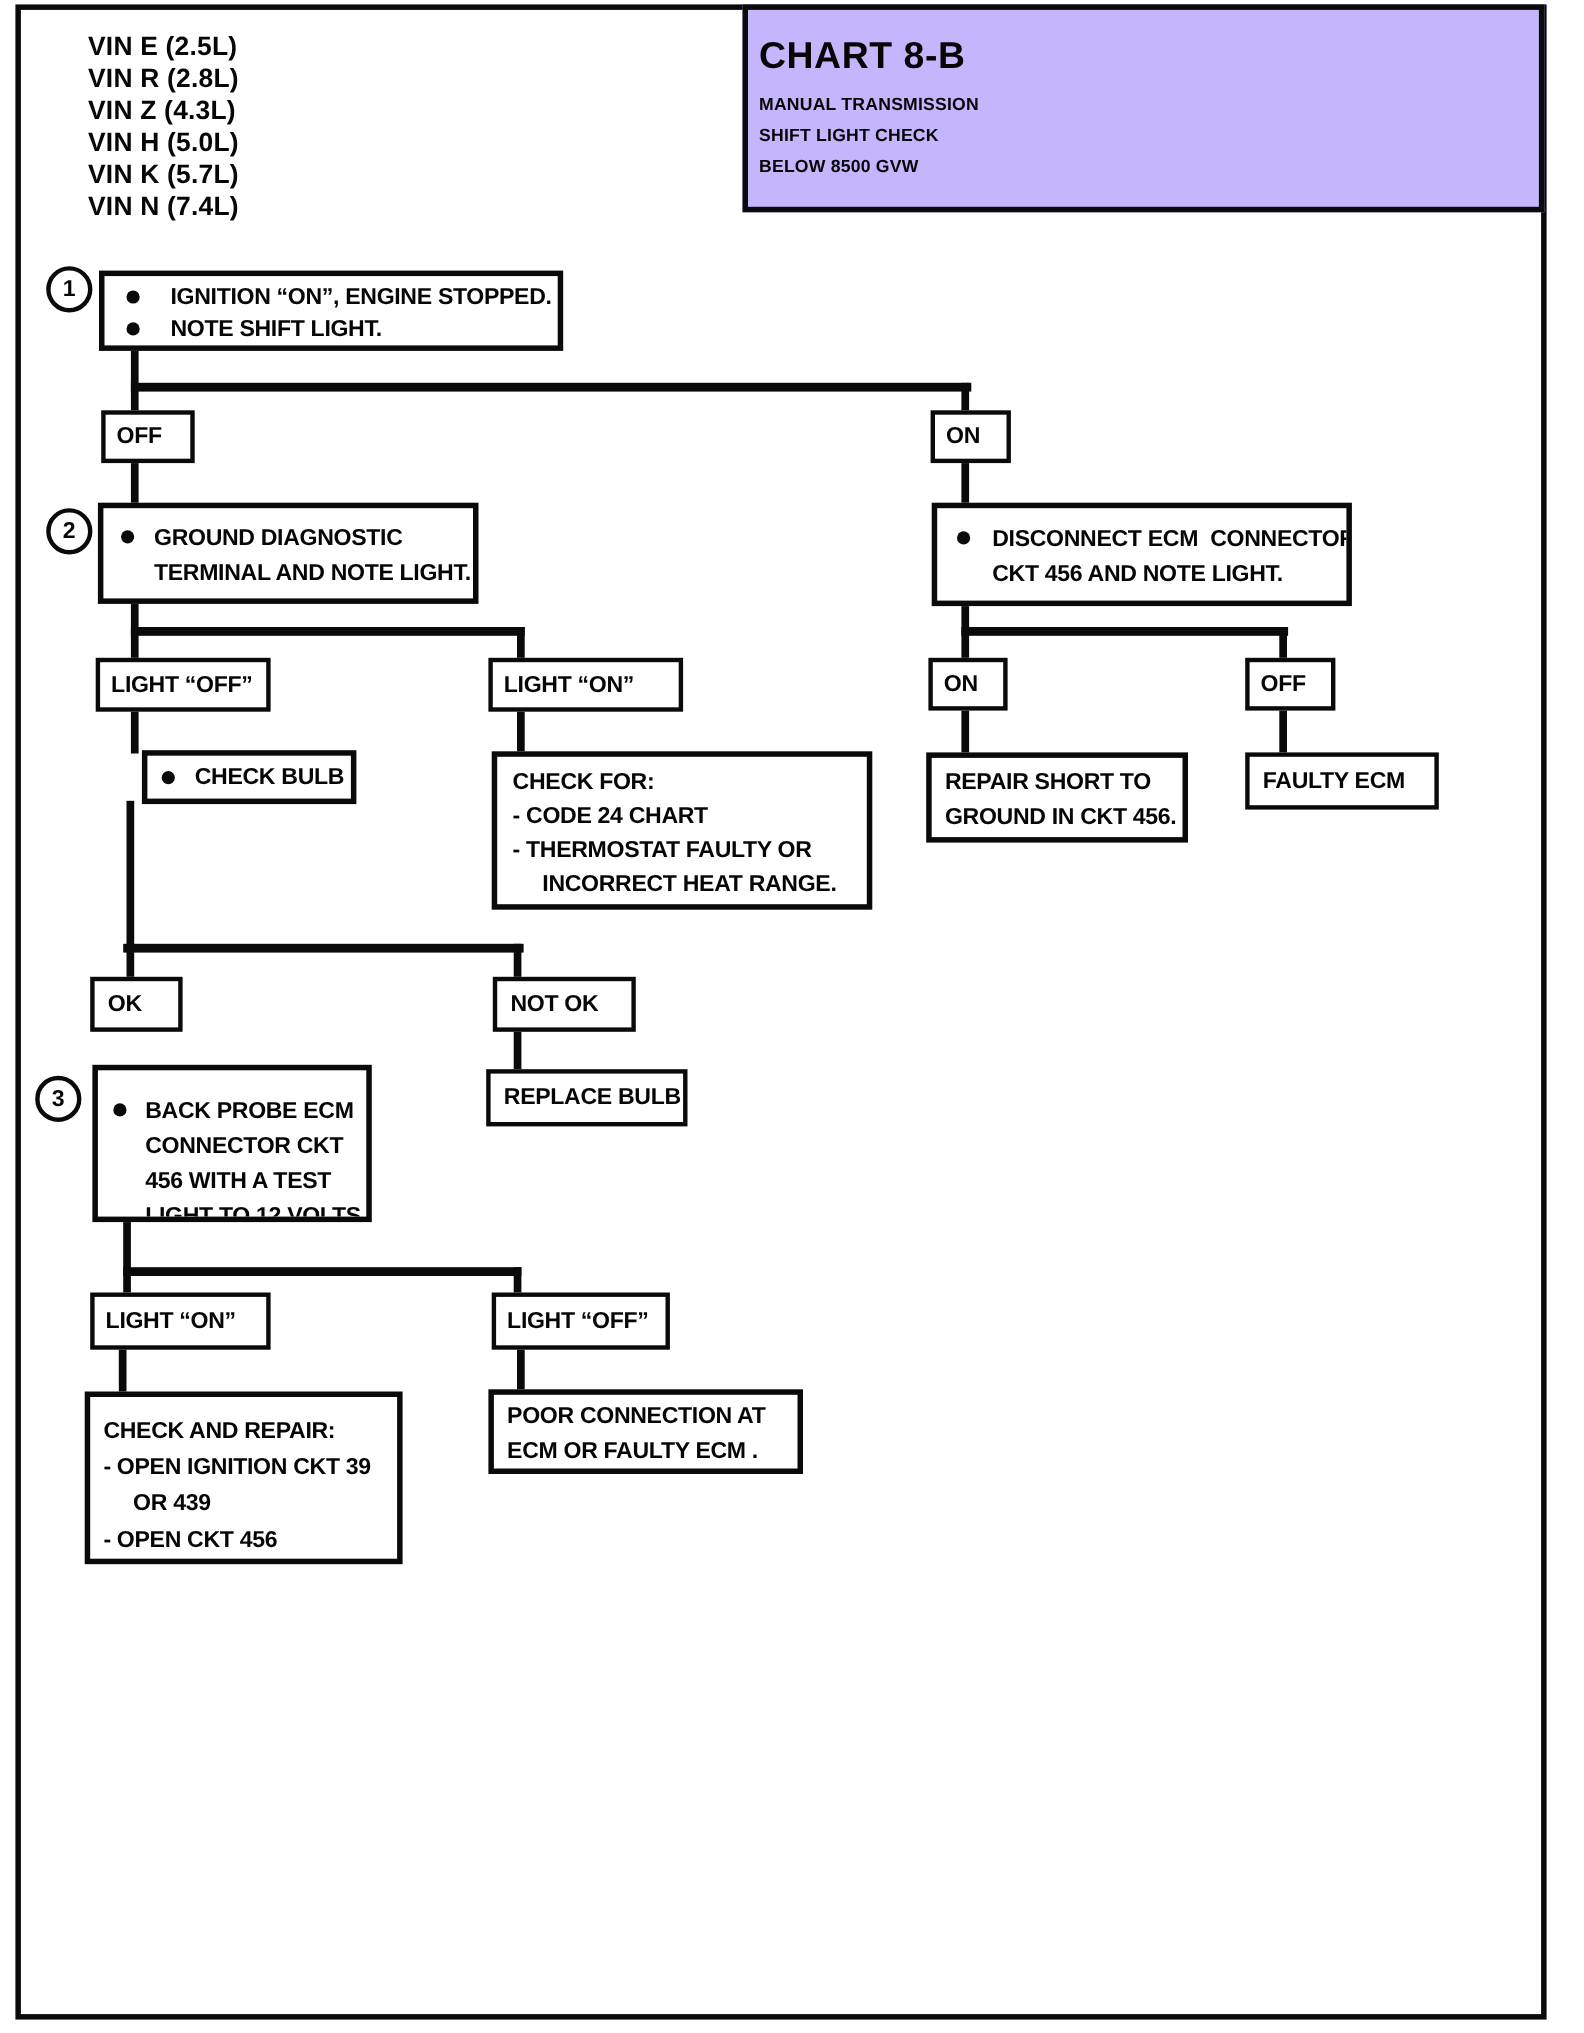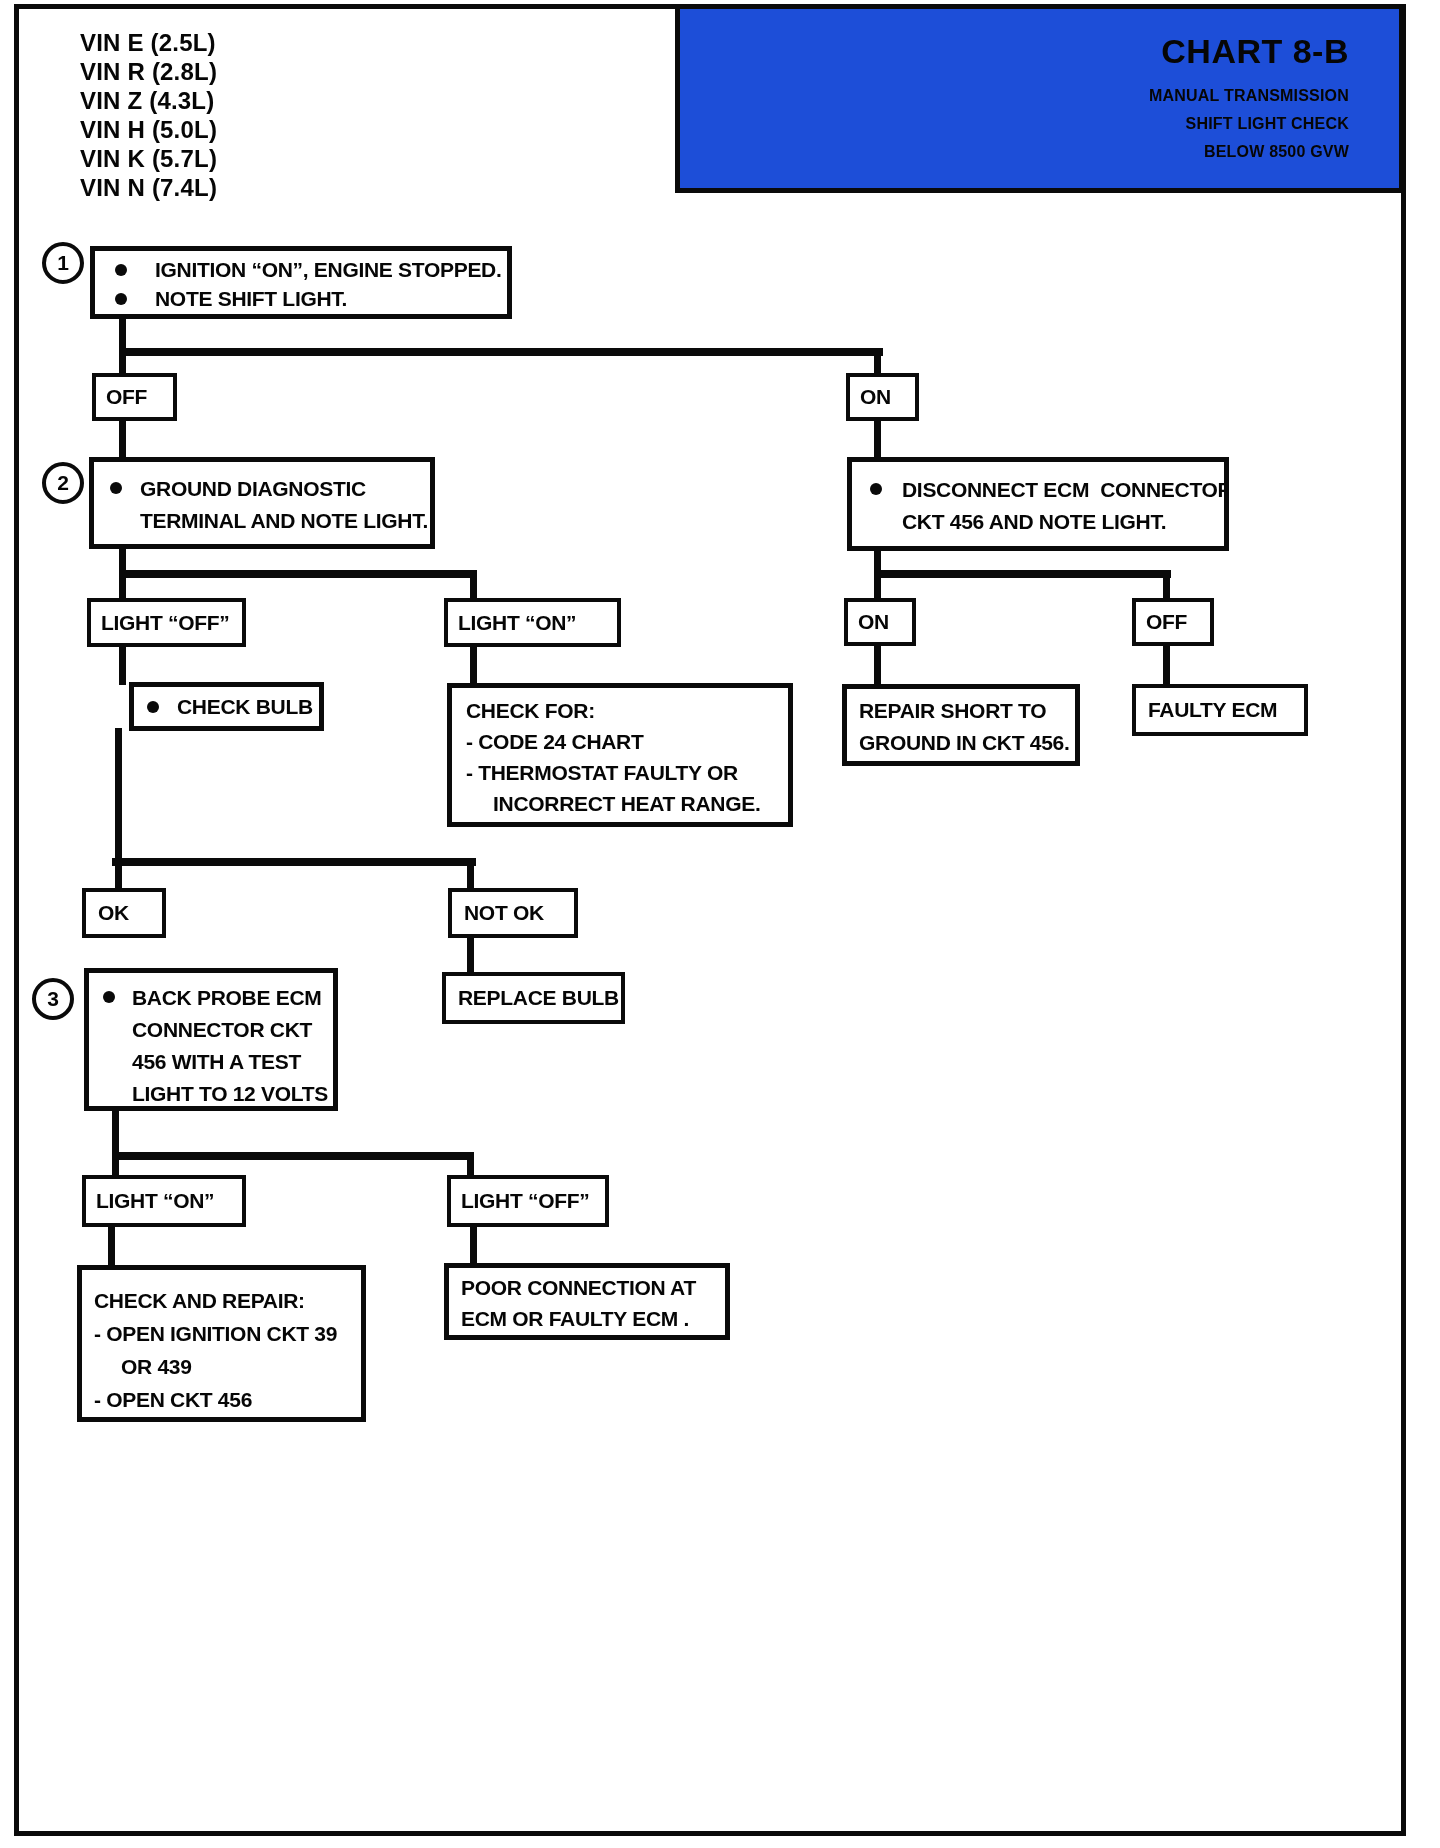--- a/index.html
+++ b/index.html
@@ -9,21 +9,21 @@
     font-family:"Liberation Sans", sans-serif; font-weight:700; color:#060606;
     overflow:hidden;
   }
   .border-frame {
     position:absolute; left:14px; top:4px; width:1392px; height:1832px;
     border:5px solid #0a0a0a;
   }
   
   .title-box {
     position:absolute; left:675px; top:4px; width:729px; height:189px;
-    border:5px solid #0a0a0a; background:#1d4ed8; text-align:right; padding:24px 50px 0 10px;
+    border:5px solid #0a0a0a; background:#c4b5fd; text-align:left; padding:24px 50px 0 10px;
   }
   .title-box .main-title { font-size:34px; line-height:36px; letter-spacing:0.5px; margin-bottom:13px; }
   .title-box .sub { font-size:16px; line-height:28px; letter-spacing:0.2px; }
   .vin-list { position:absolute; left:80px; top:28px; font-size:24px; line-height:29px; letter-spacing:0.2px; }
   
   .node {
     position:absolute; background:#fff; border:5px solid #0a0a0a;
     font-size:21px; letter-spacing:-0.3px; overflow:hidden;
   }
   .b4 { border-width:4px; }
@@ -180,21 +180,21 @@
     <span>FAULTY ECM</span>
   </div>
 
   <div class="node b4 lbl" style="left:82px; top:888px; width:84px; height:50px; padding-left:12px;">
     <span>OK</span>
   </div>
   <div class="node b4 lbl" style="left:448px; top:888px; width:130px; height:50px; padding-left:12px;">
     <span>NOT OK</span>
   </div>
 
-  <div class="node" style="left:84px; top:968px; width:254px; height:143px; padding:9px 0 0 14px;">
+  <div class="node" style="left:84px; top:968px; width:254px; height:143px; padding:21px 0 0 14px;">
     <div class="brow">
       <span class="dot"></span>
       <div class="btxt" style="margin-left:17px;">
         <div class="tl">BACK PROBE ECM</div>
         <div class="tl">CONNECTOR CKT</div>
         <div class="tl">456 WITH A TEST</div>
         <div class="tl">LIGHT TO 12 VOLTS</div>
       </div>
     </div>
   </div>

